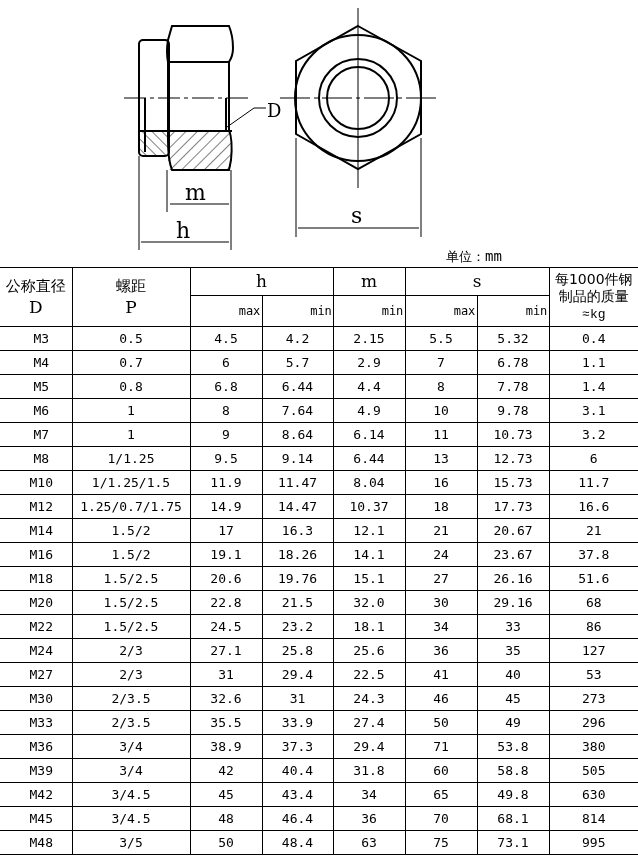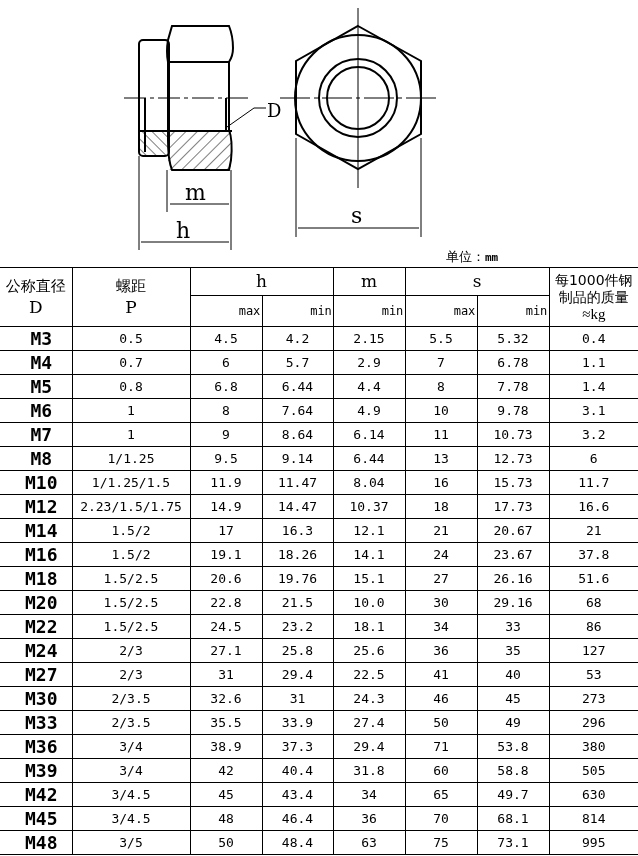--- a/index.html
+++ b/index.html
@@ -1,36 +1,36 @@
 <!DOCTYPE html>
 <html><head>
 <meta charset="utf-8">
 <style>
   html, body { margin:0; padding:0; background:#fff; }
   body { width:638px; height:856px; position:relative; overflow:hidden;
          font-family: "DejaVu Sans Mono", "Liberation Mono", monospace; color:#000; }
   .drawing { position:absolute; left:0; top:0; width:638px; height:262px; }
   .unit { position:absolute; left:446px; top:248px; font-size:13px;
           font-family: "DejaVu Sans", sans-serif; }
-  .unit .mm { font-family: "DejaVu Sans Mono", monospace; font-size:11px;font-weight:bold; }
+  .unit .mm { font-family: "DejaVu Sans Mono", monospace; font-size:14px; }
   table { position:absolute; left:0; top:267px; border-collapse:collapse;
           table-layout:fixed; width:638px; }
   td, th { border:1px solid #000; text-align:center; padding:0; font-weight:normal;
            font-size:13px; height:23px; line-height:23px; white-space:nowrap; }
   tr.h1 th { height:27px; line-height:17px; }
   tr.h2 th { height:30px;padding-left:47px; }
   th.cn { font-family: "DejaVu Sans", sans-serif; font-size:15px; }
   th.cn .sub { display:block; font-family:"DejaVu Serif", serif; font-size:17px; margin-top:4px; }
   th.sym { font-family:"DejaVu Serif", serif; font-size:17px; }
   th.mass { font-family:"DejaVu Sans", sans-serif; font-size:14px; line-height:16px; }
-  th.mass .kg { font-family:Liberation Serif, serif; font-size:15px; }
+  th.mass .kg { font-family:Liberation Mono, monospace; font-size:13px; }
   th.sm { font-size:12px; }
   td:first-child, th:first-child { border-left:none;margin-left:40px; }
   td:last-child, th:last-child { border-right:none;margin-left:15px; }
-  td.d { font-weight:bold; font-size:18px;padding-left:11px; }
+  td.d { font-weight:normal; font-size:13px;padding-left:11px; }
 </style>
 </head>
 <body>
 
 <svg class="drawing" viewBox="0 0 638 262" xmlns="http://www.w3.org/2000/svg">
   <defs>
     <pattern id="hatch" width="8" height="8" patternUnits="userSpaceOnUse" patternTransform="rotate(45)">
       <line x1="0" y1="0" x2="0" y2="8" stroke="#000" stroke-width="1"></line>
     </pattern>
     <pattern id="hatch2" width="7" height="7" patternUnits="userSpaceOnUse" patternTransform="rotate(-45)">
@@ -185,21 +185,21 @@
         <td>1/1.25/1.5</td>
         <td>11.9</td>
         <td>11.47</td>
         <td>8.04</td>
         <td>16</td>
         <td>15.73</td>
         <td>11.7</td>
       </tr>
       <tr>
         <td class="d">M12</td>
-        <td>2.23/1.5/1.75</td>
+        <td>1.25/0.7/1.75</td>
         <td>14.9</td>
         <td>14.47</td>
         <td>10.37</td>
         <td>18</td>
         <td>17.73</td>
         <td>16.6</td>
       </tr>
       <tr>
         <td class="d">M14</td>
         <td>1.5/2</td>
@@ -228,21 +228,21 @@
         <td>15.1</td>
         <td>27</td>
         <td>26.16</td>
         <td>51.6</td>
       </tr>
       <tr>
         <td class="d">M20</td>
         <td>1.5/2.5</td>
         <td>22.8</td>
         <td>21.5</td>
-        <td>10.0</td>
+        <td>32.0</td>
         <td>30</td>
         <td>29.16</td>
         <td>68</td>
       </tr>
       <tr>
         <td class="d">M22</td>
         <td>1.5/2.5</td>
         <td>24.5</td>
         <td>23.2</td>
         <td>18.1</td>
@@ -310,21 +310,21 @@
         <td>58.8</td>
         <td>505</td>
       </tr>
       <tr>
         <td class="d">M42</td>
         <td>3/4.5</td>
         <td>45</td>
         <td>43.4</td>
         <td>34</td>
         <td>65</td>
-        <td>49.7</td>
+        <td>49.8</td>
         <td>630</td>
       </tr>
       <tr>
         <td class="d">M45</td>
         <td>3/4.5</td>
         <td>48</td>
         <td>46.4</td>
         <td>36</td>
         <td>70</td>
         <td>68.1</td>

